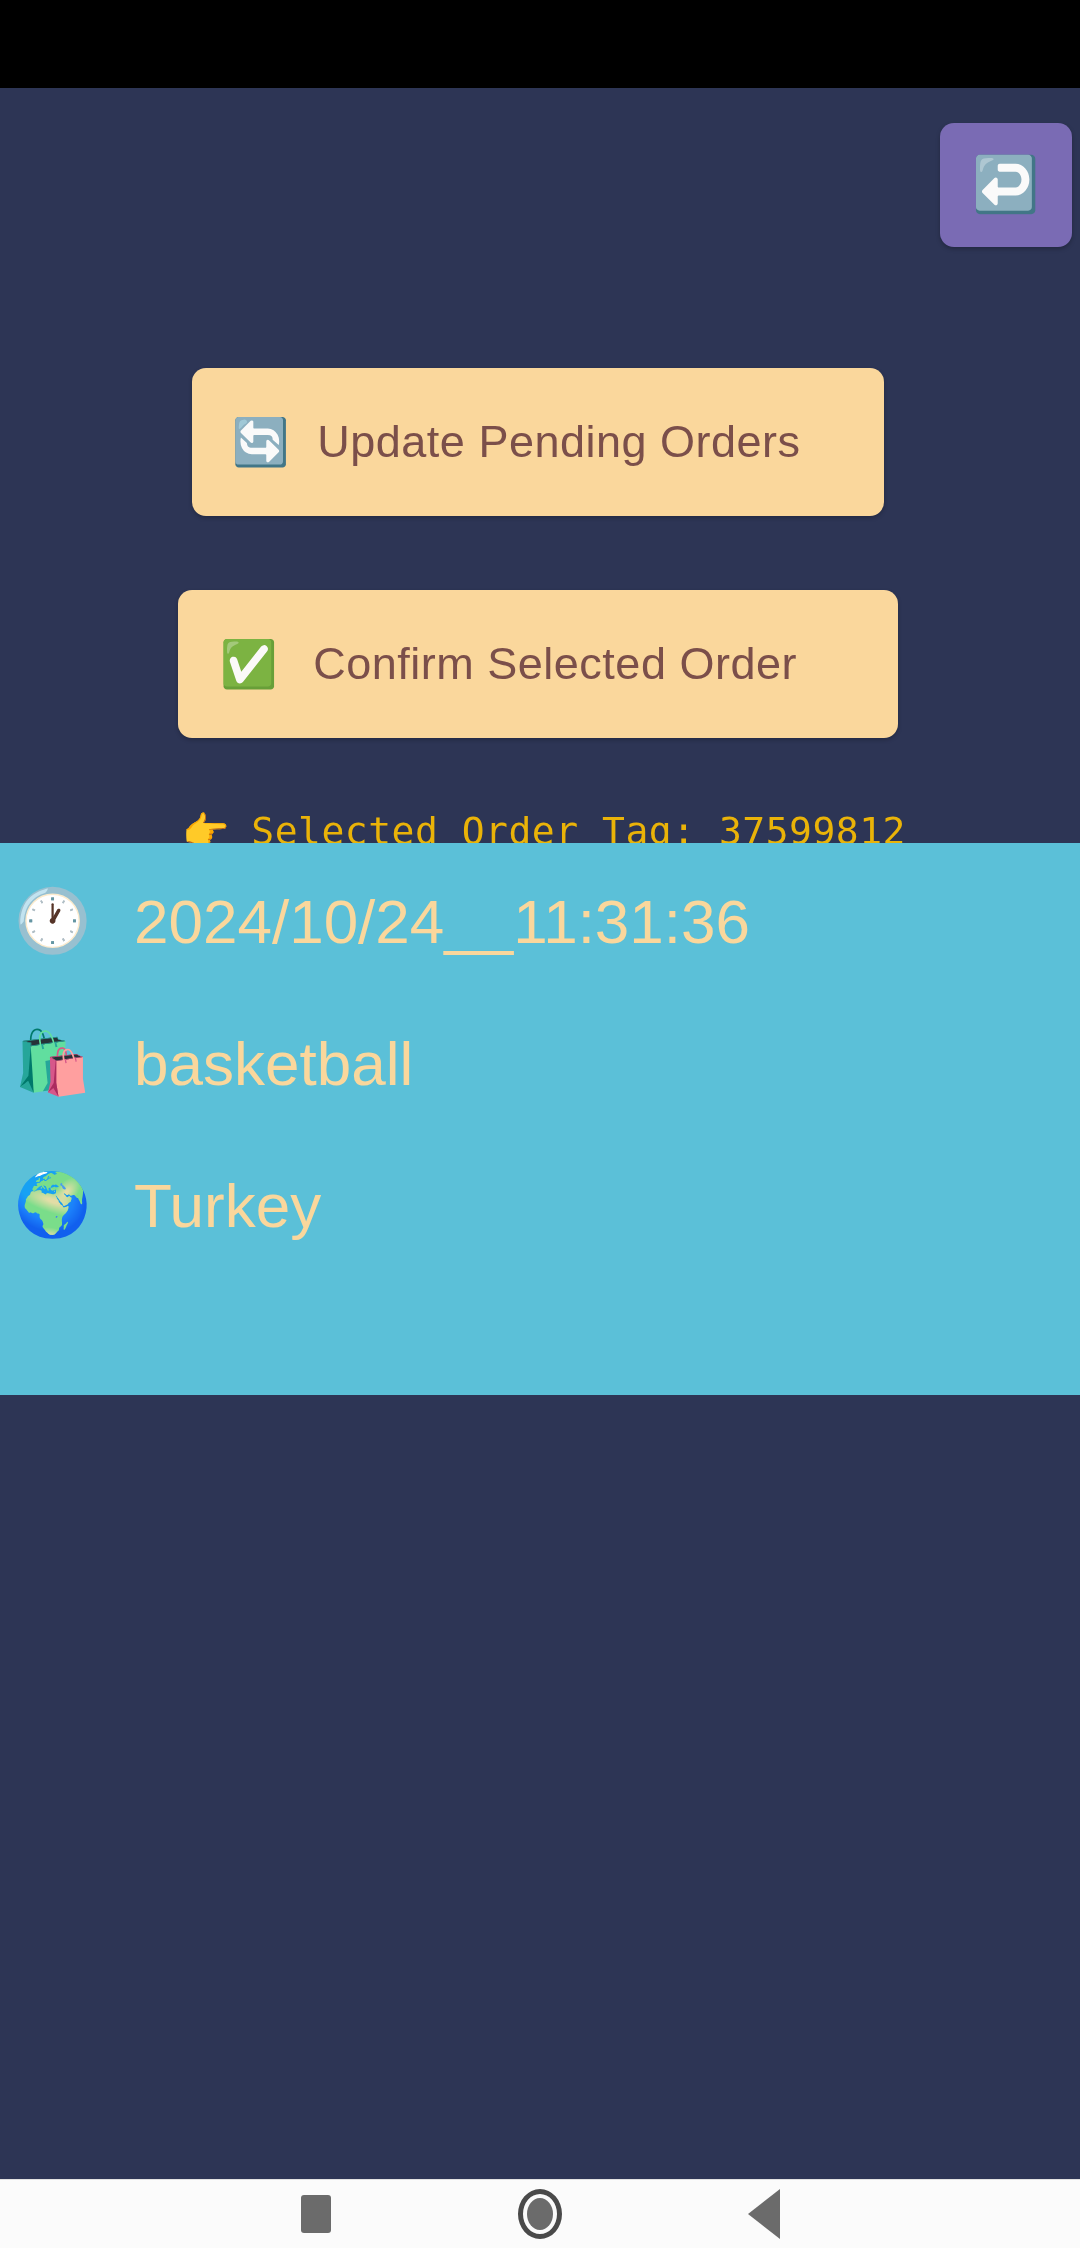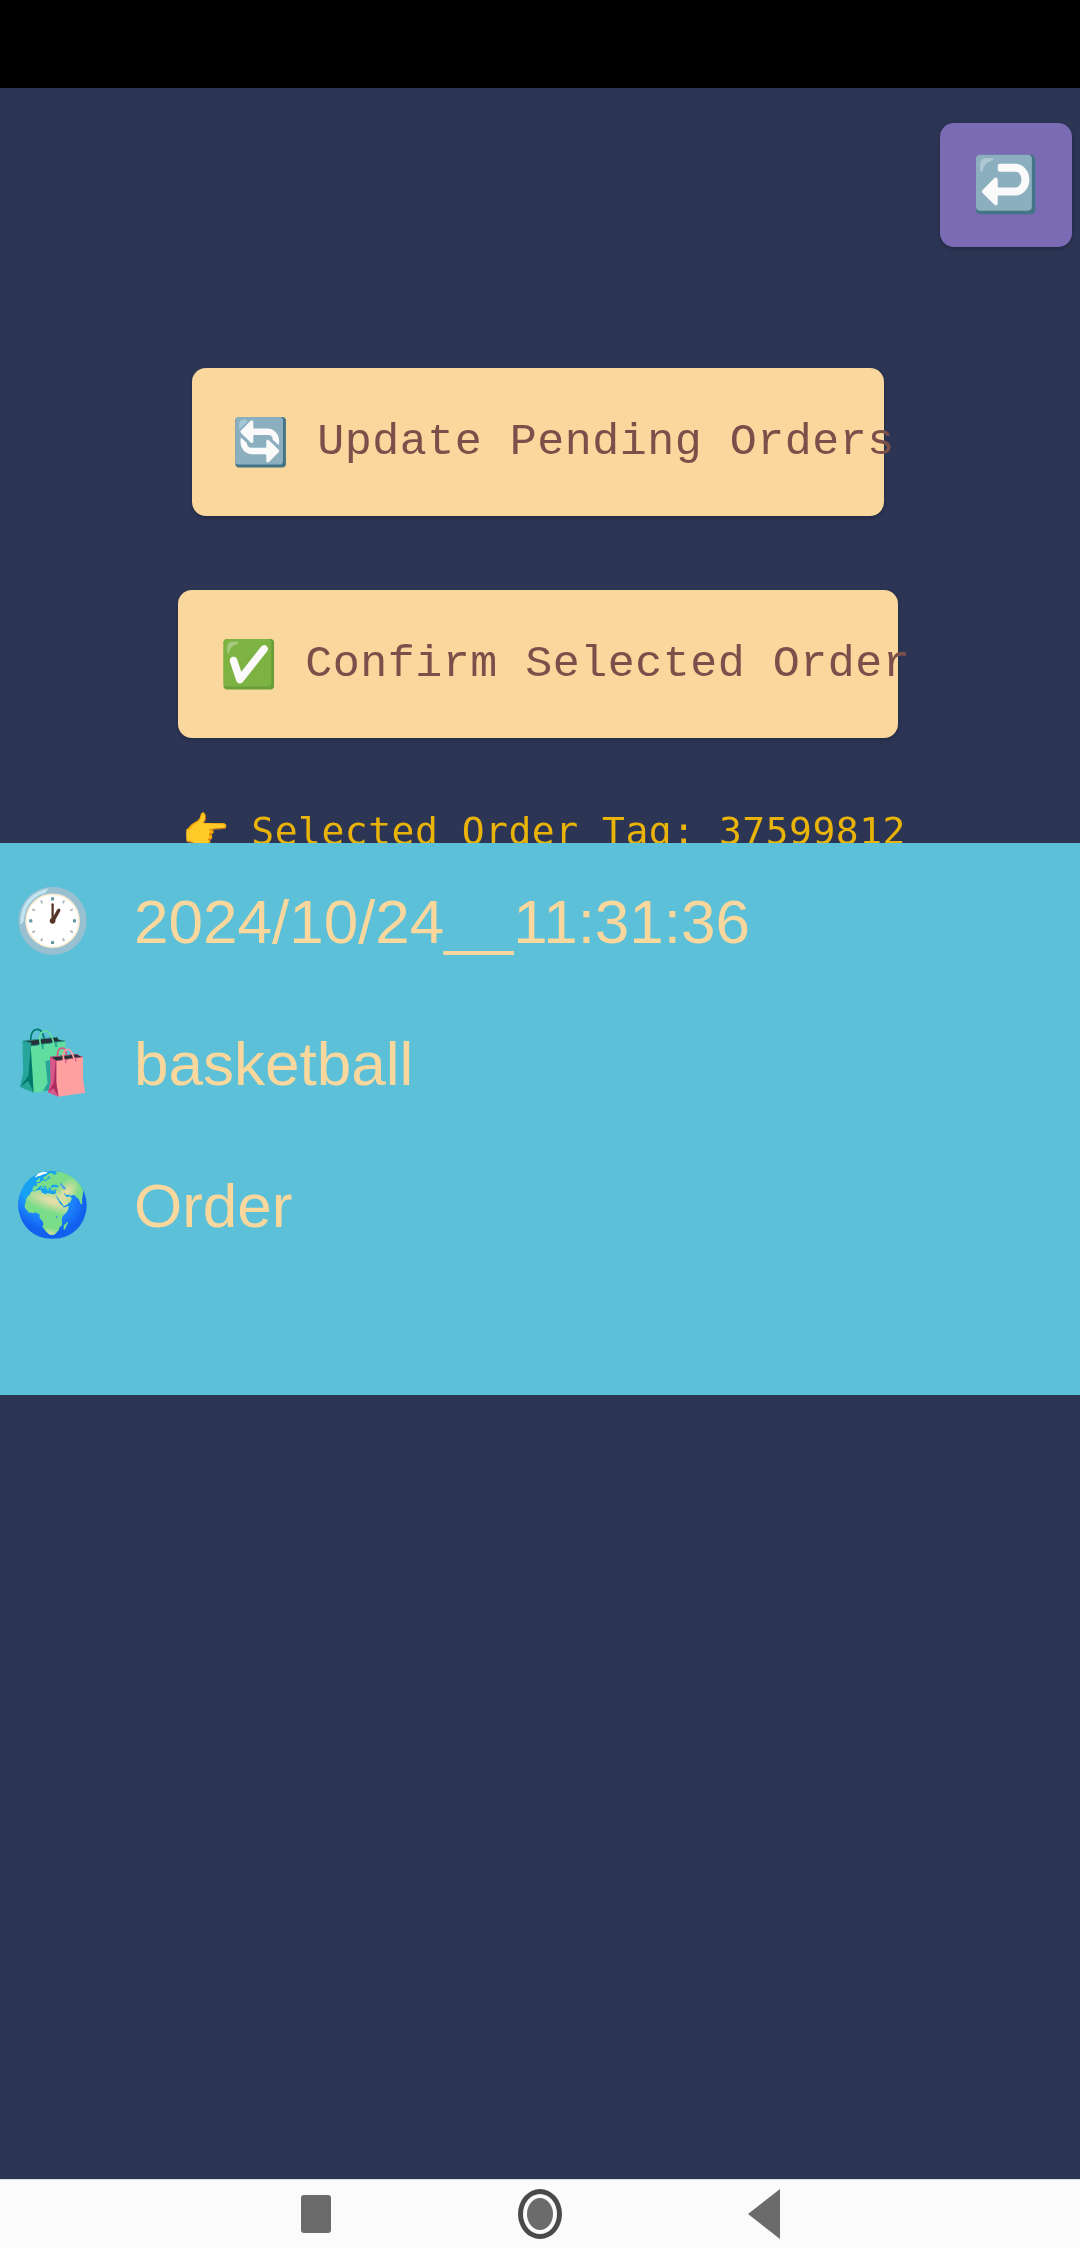--- a/index.html
+++ b/index.html
@@ -76,40 +76,40 @@
     font-size: 46px;
     line-height: 1;
     font-family: "DejaVu Sans", sans-serif;
     flex: 0 0 auto;
   }
   .action-btn .btn-label {
     font-size: 45px;
     color: #7b4f4a;
     letter-spacing: 0.5px;
     white-space: nowrap;
-    font-family: Liberation Mono, monospace;
+    font-family: Liberation Sans, sans-serif;
   }
 
   #btn-update {
     left: 192px;
     top: 280px;
     width: 692px;
     height: 148px;
     padding-left: 40px;
   }
   #btn-update .btn-label { margin-left: 28px; }
 
   #btn-confirm {
     left: 178px;
     top: 502px;
     width: 720px;
     height: 148px;
     padding-left: 42px;
   }
-  #btn-confirm .btn-label { margin-left: 28px; }
+  #btn-confirm .btn-label { margin-left: 36px; }
 
   
   .tag-line {
     position: absolute;
     left: 182px;
     top: 715px;
     display: flex;
     align-items: center;
     height: 56px;
   }
@@ -241,21 +241,21 @@
         <span class="row-text">2024/10/24__11:31:36</span>
       </div>
 
       <div class="info-row">
         <span class="row-emoji">🛍️</span>
         <span class="row-text">basketball</span>
       </div>
 
       <div class="info-row">
         <span class="row-emoji">🌍</span>
-        <span class="row-text">Order</span>
+        <span class="row-text">Turkey</span>
       </div>
 
     </div>
 
   </div>
 
   <div class="nav-bar">
     <div class="nav-slot">
       <div class="nav-square"></div>
     </div>

